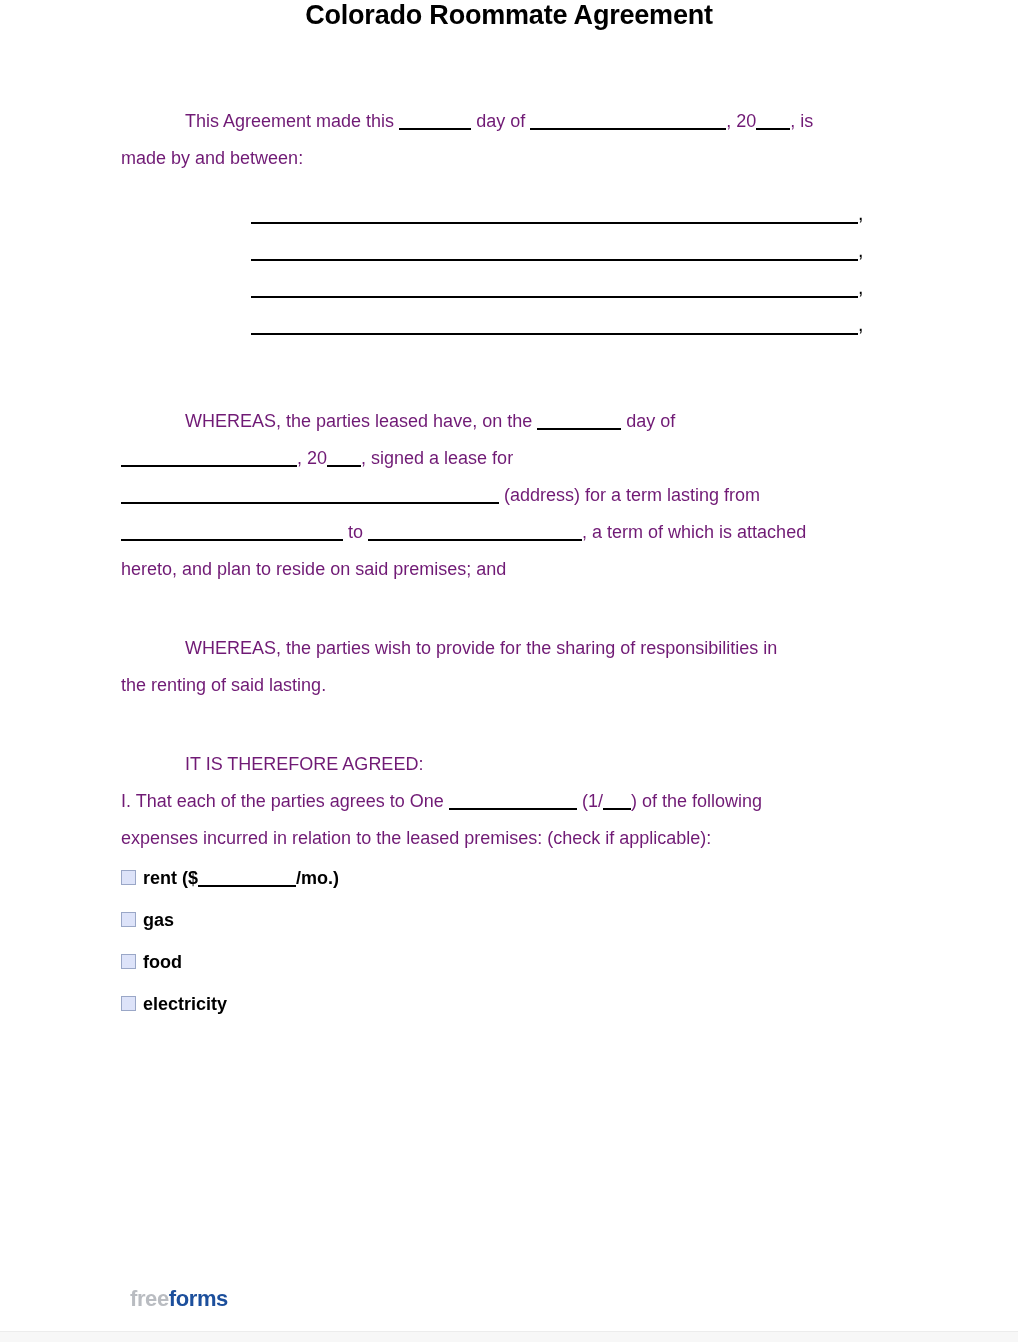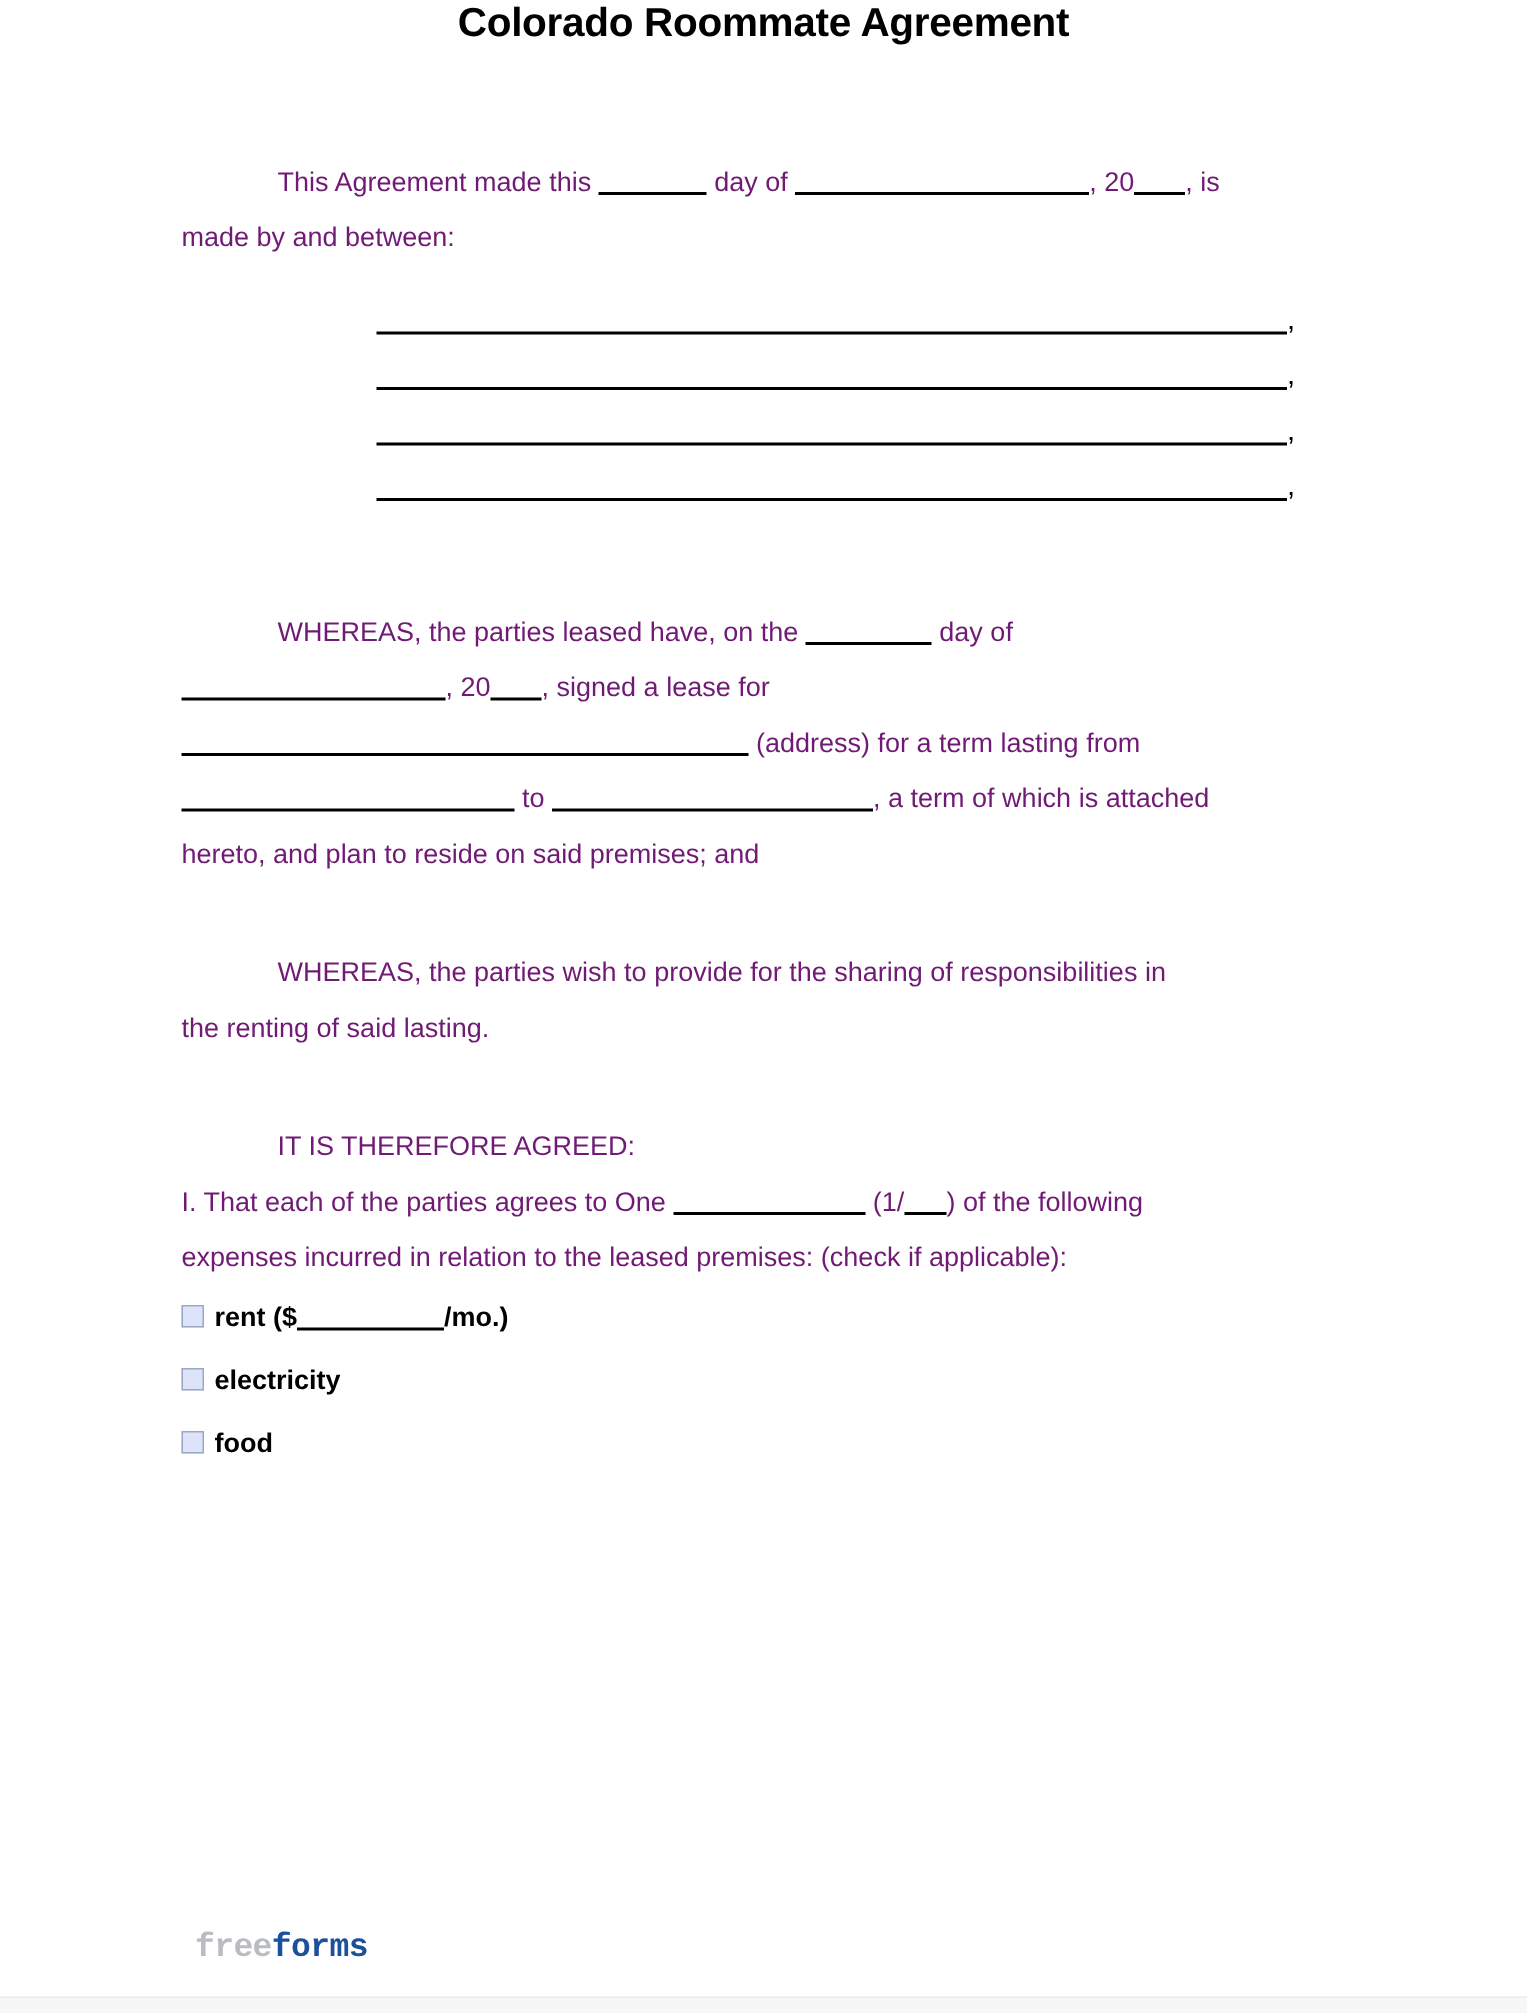--- a/index.html
+++ b/index.html
@@ -140,21 +140,20 @@
   }
 
   
   .footer {
     position: absolute;
     left: 130px;
     top: 1286px;
     font-size: 22px;
     font-weight: bold;
     letter-spacing: -0.4px;
-    font-family: Liberation Mono, monospace;
   }
   .logo-free  { color: #b9bcc1; }
   .logo-forms { color: #1c4f9c; }
 </style>
 </head>
 <body>
 
 <div class="page">
 
   <div class="content">
@@ -220,25 +219,28 @@
       <span>(1/</span><span class="blank thin w-denom"></span><span>) of the following</span>
       <br>
       <span>expenses incurred in relation to the leased premises: (check if applicable):</span>
     </p>
 
     <ul class="check-list">
       <li class="check-item">
         <span class="checkbox"></span><span>rent ($</span><span class="blank w-rent"></span><span>/mo.)</span>
       </li>
       <li class="check-item">
+        <span class="checkbox"></span><span>gas</span>
+      </li>
+      <li class="check-item">
+        <span class="checkbox"></span><span>food</span>
+      </li>
+      <li class="check-item">
         <span class="checkbox"></span><span>electricity</span>
       </li>
-      <li class="check-item">
-        <span class="checkbox"></span><span>food</span>
-      </li>
     </ul>
 
   </div>
 
   <div class="footer"><span class="logo-free">free</span><span class="logo-forms">forms</span></div>
 
   <div class="page-bottom-edge"></div>
 
 </div>
 

